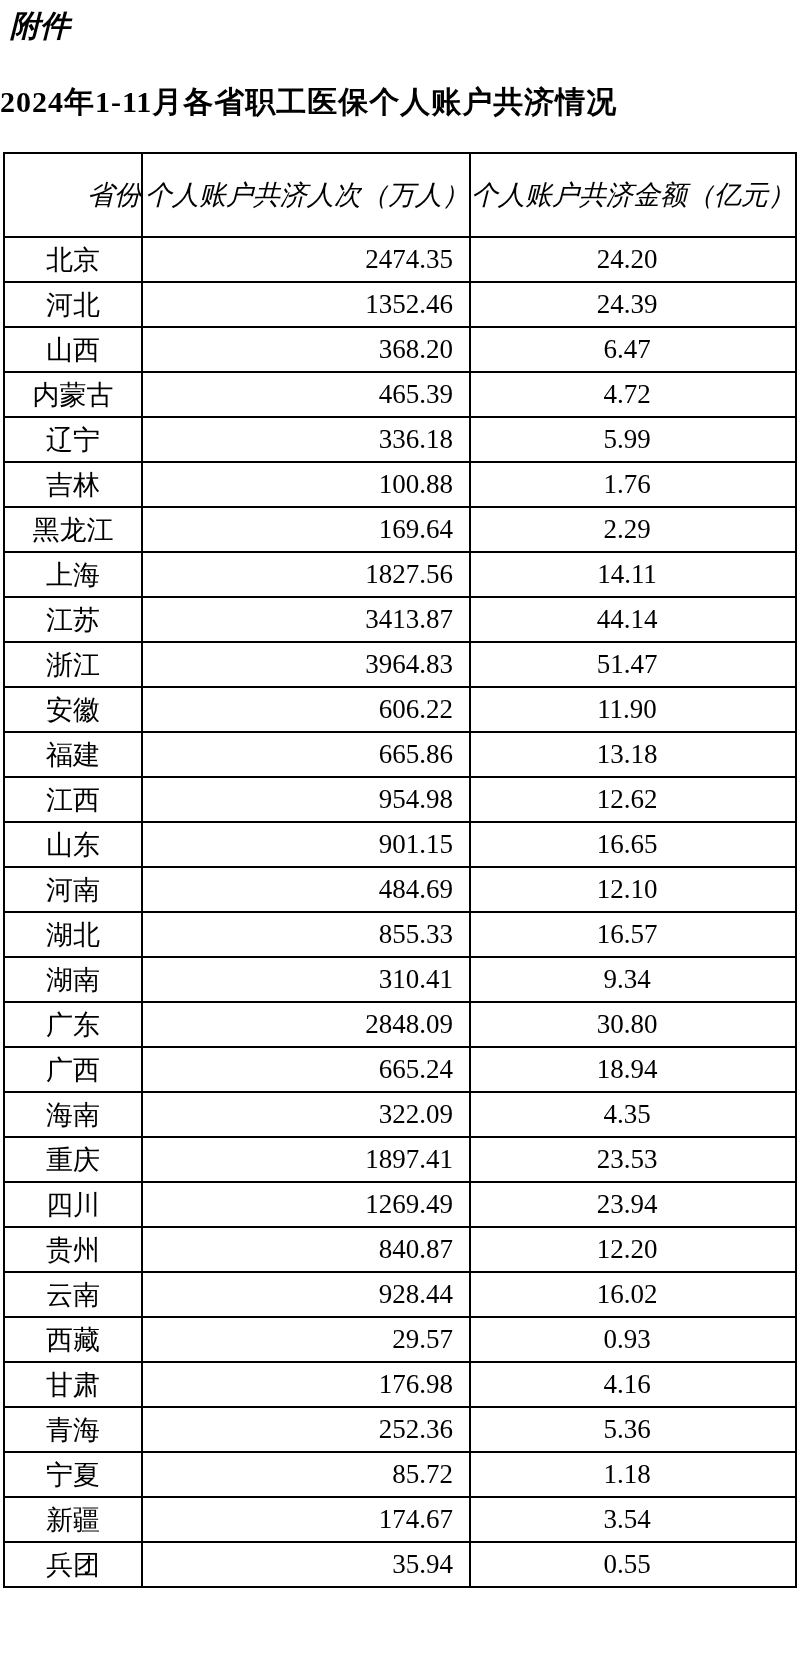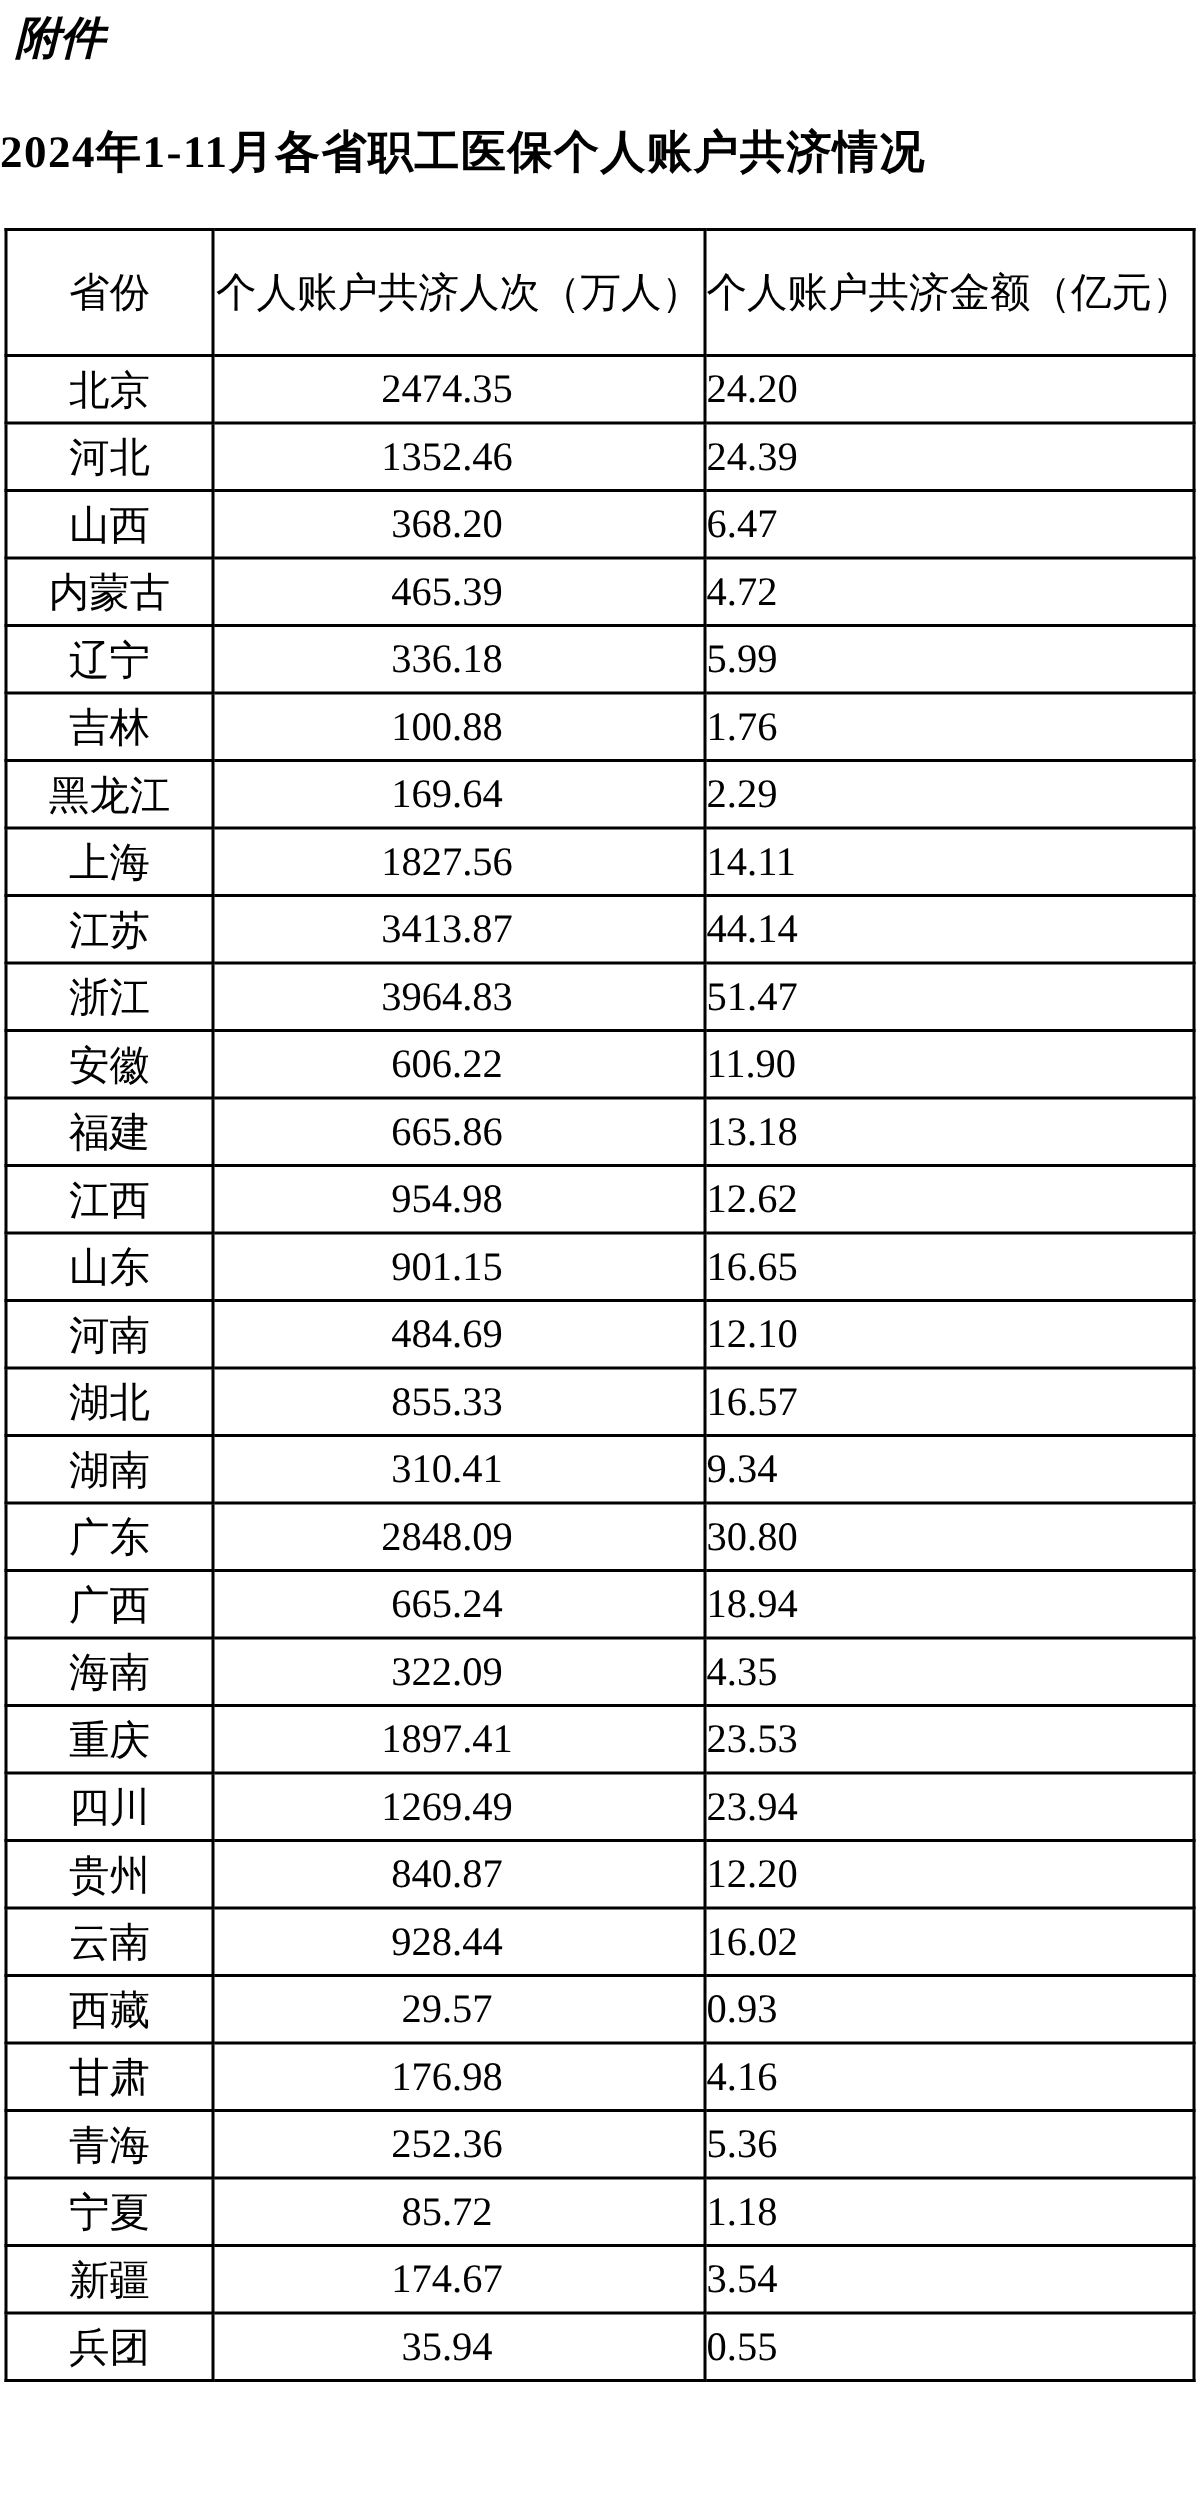--- a/index.html
+++ b/index.html
@@ -50,35 +50,36 @@
     border: 2px solid #000000;
     font-weight: normal;
     font-size: 27px;
     padding: 0;
     vertical-align: middle;
     overflow: hidden;
     white-space: nowrap;
   }
   .data-table thead th {
     height: 82px;
-    text-align: center;
+    text-align: right;
+    font-style: italic;
   }
   .data-table tbody td {
     height: 43px;
   }
   td.cell-province {
     text-align: center;
     border-radius: 22px;
   }
   td.cell-person-times {
+    text-align: right;
+    padding-right: 16px;
+  }
+  td.cell-amount {
     text-align: center;
-    padding-right: 16px;
-  }
-  td.cell-amount {
-    text-align: left;
     padding-right: 12px;
   }
 </style>
 </head>
 <body>
 
 <div class="page">
 
   <div class="attachment-label">附件</div>
 

